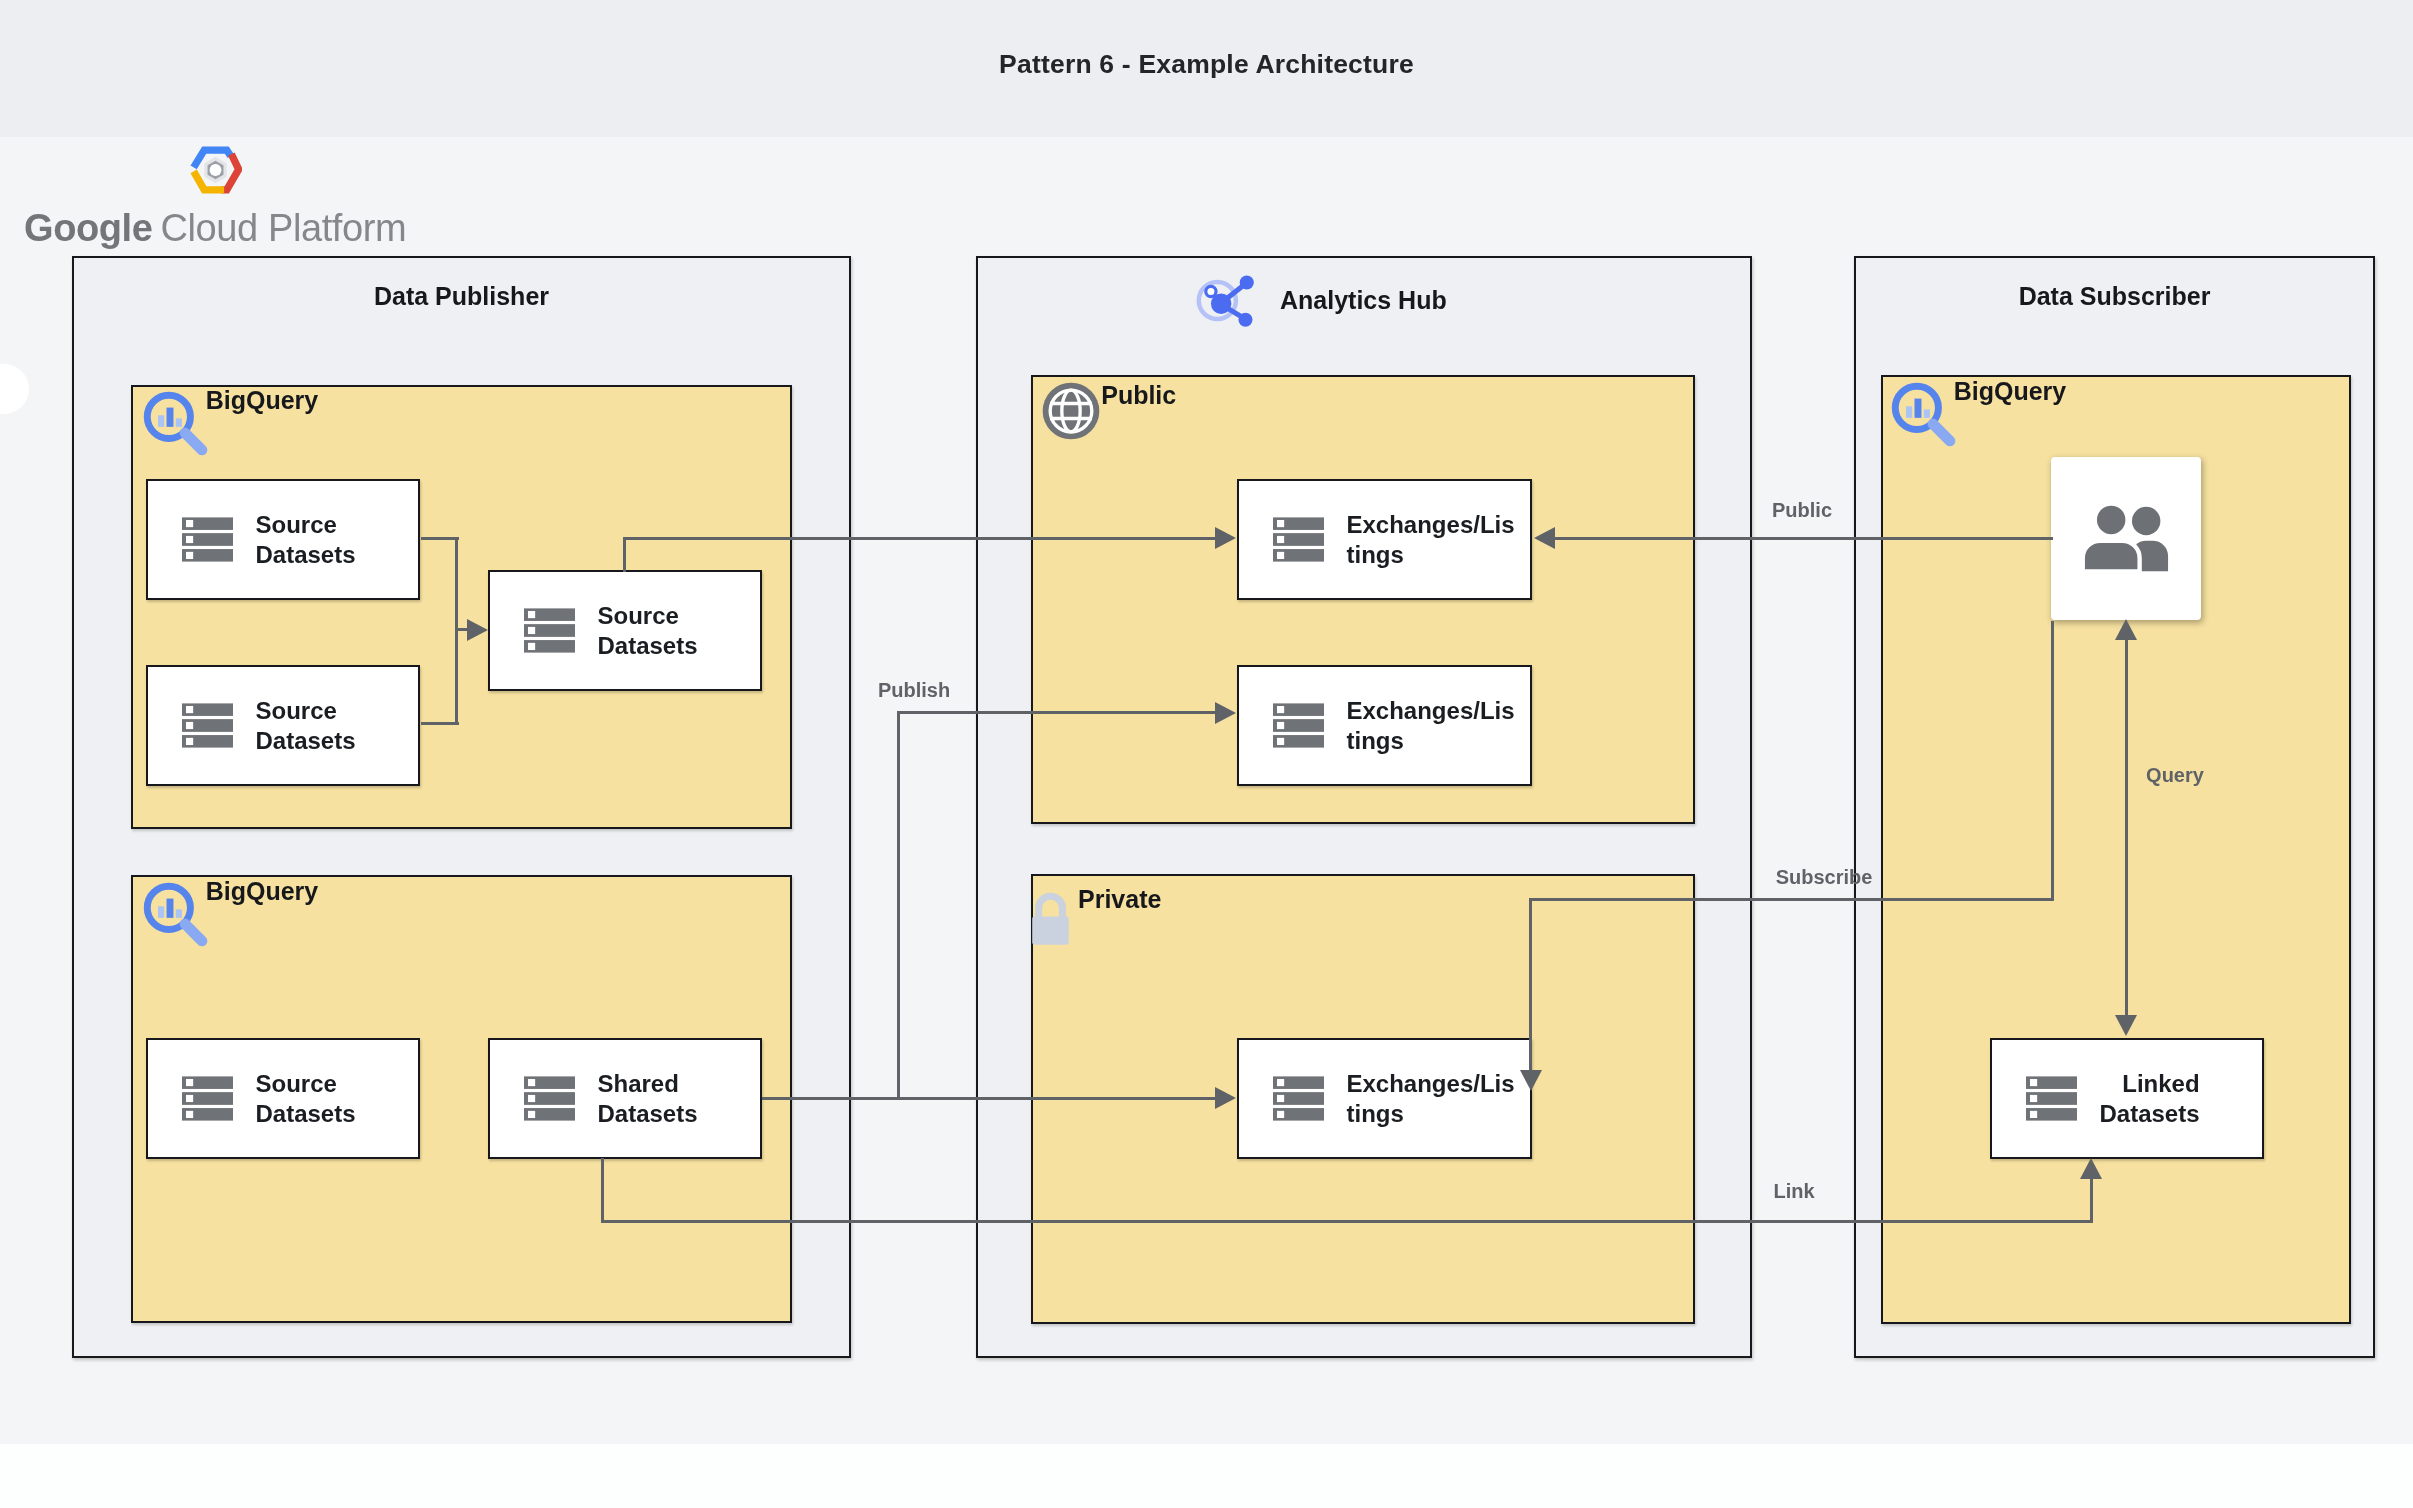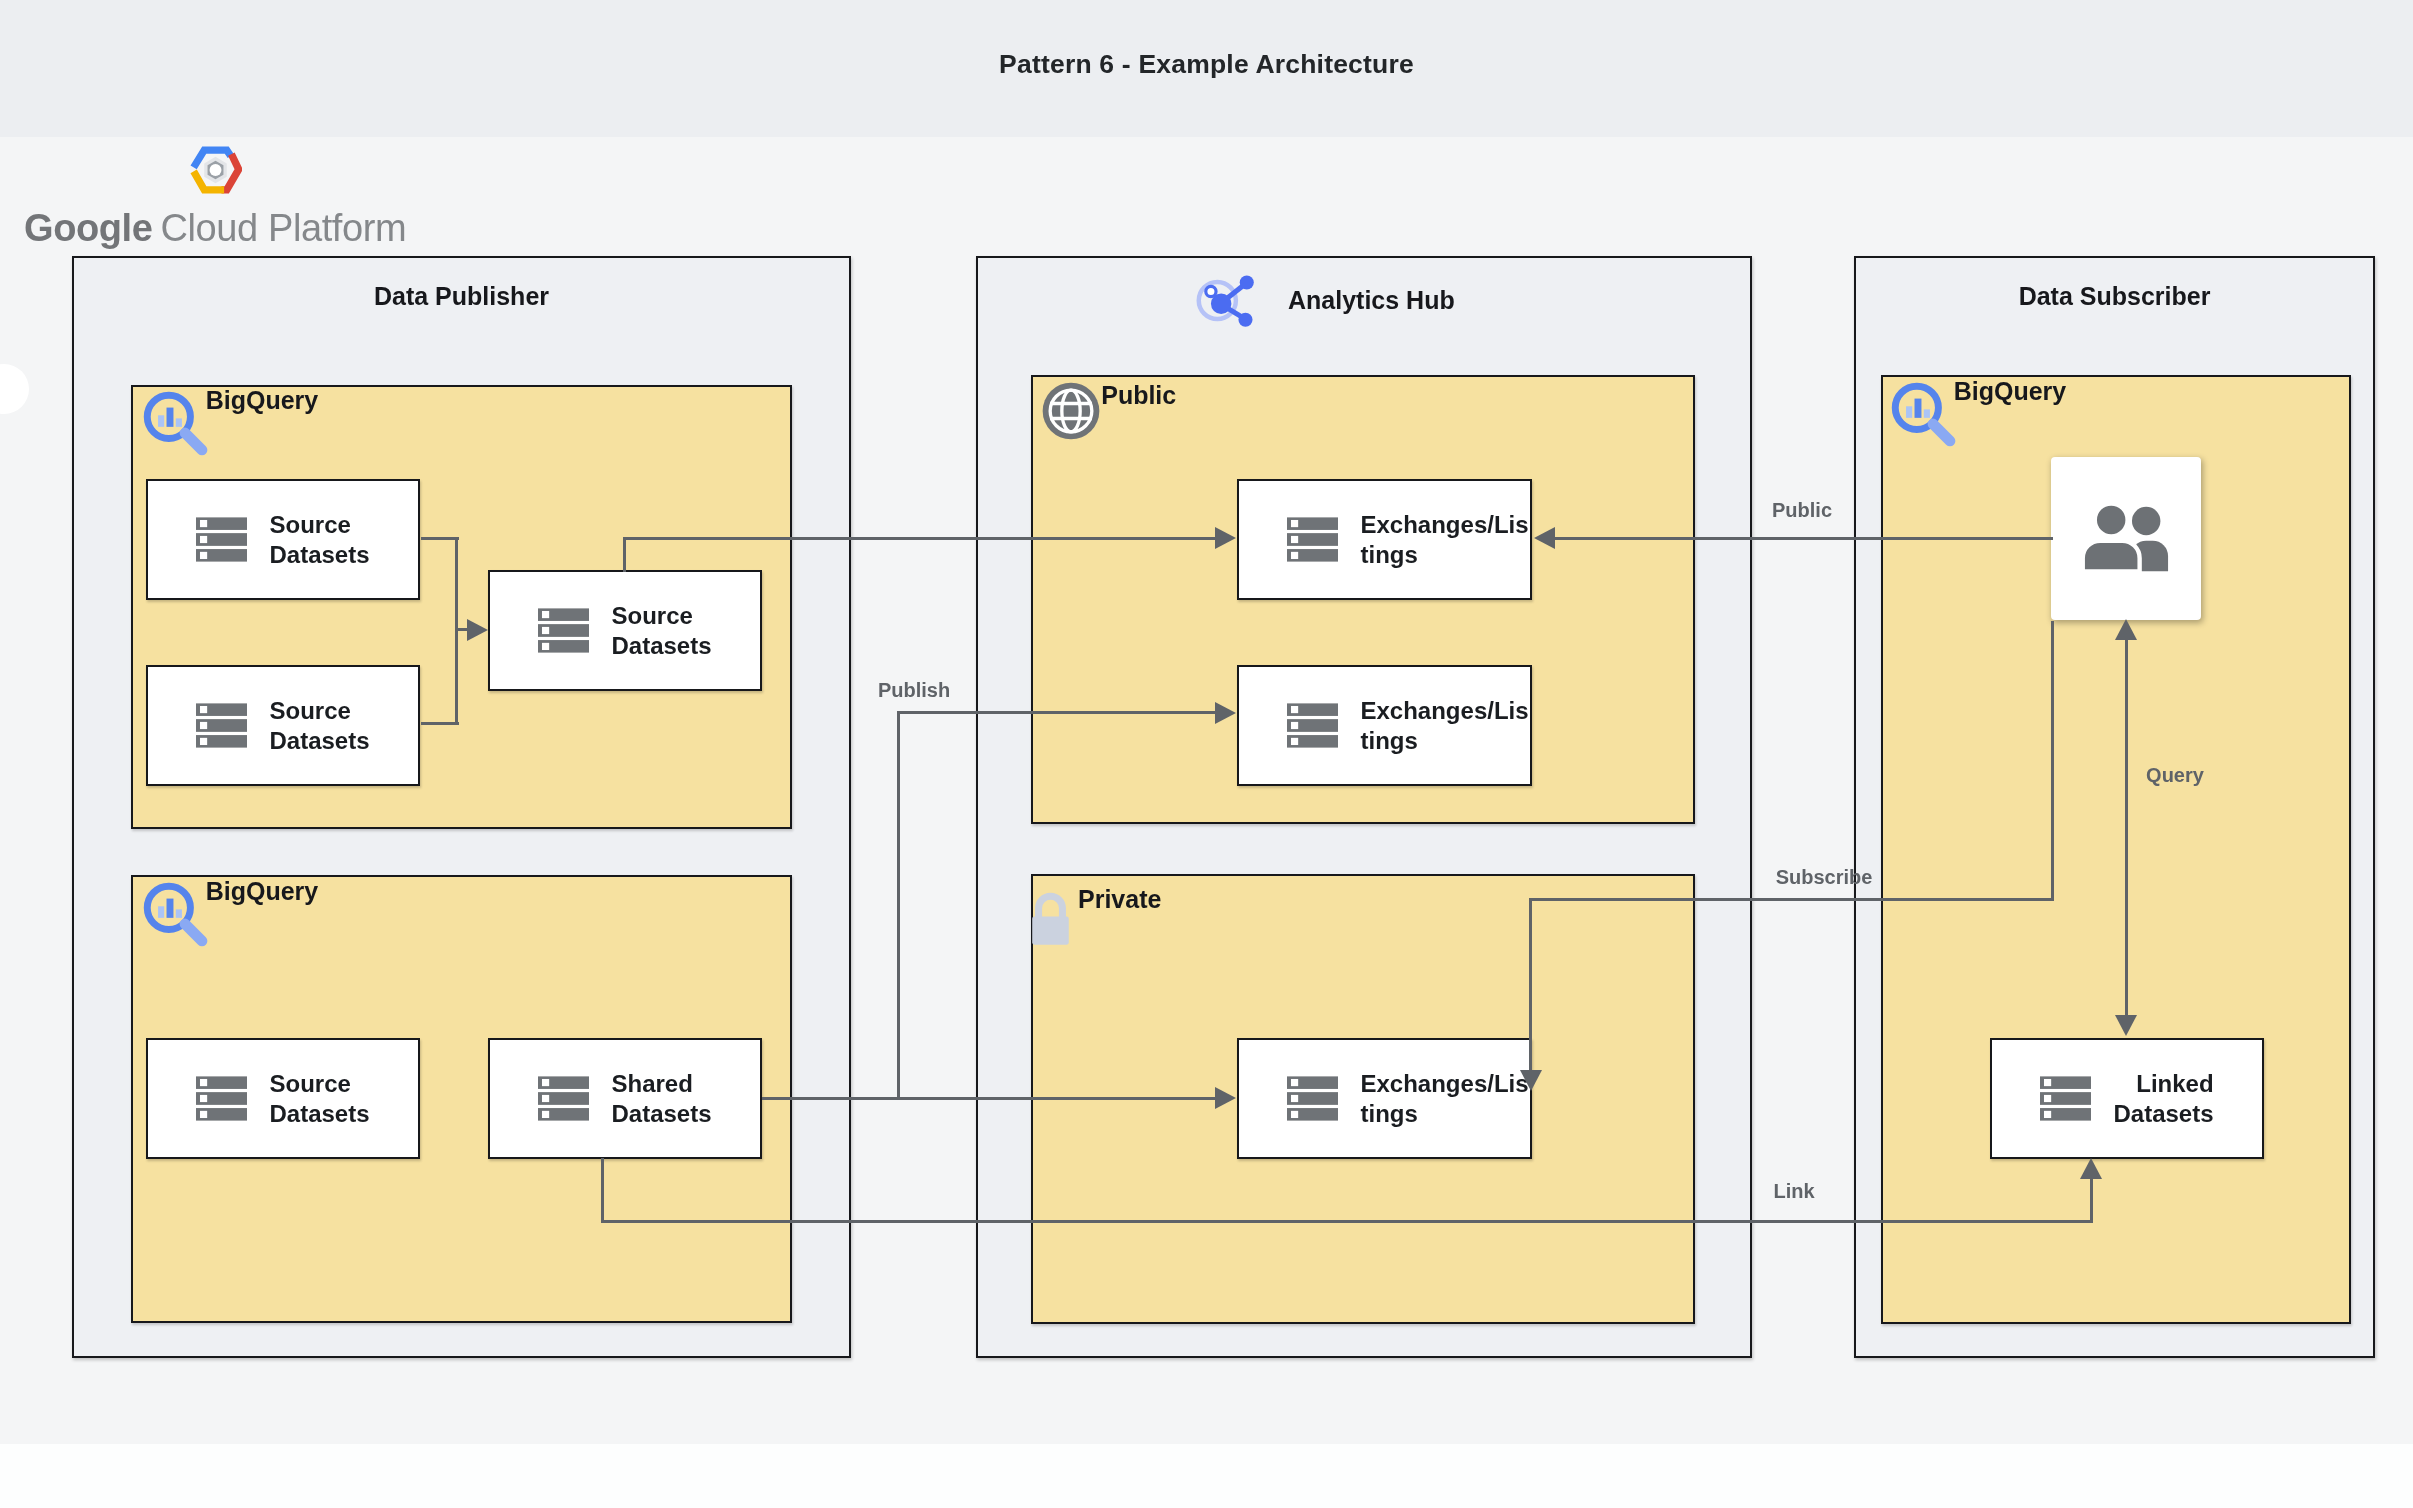--- a/index.html
+++ b/index.html
@@ -17,21 +17,21 @@
   .obox{position:absolute;background:#eef0f3;border:2.4px solid #17181b;box-sizing:border-box;
         box-shadow:0.8px 1.6px 3.2px rgba(0,0,0,.22);}
   .otitle{margin-top:24px;text-align:center;font-size:25px;font-weight:700;color:#17181c;}
 
   .ypanel{position:absolute;background:#f6e1a0;border:2.4px solid #17181b;box-sizing:border-box;
         box-shadow:0.8px 1.6px 2.4px rgba(0,0,0,.18);}
   .phead{position:absolute;display:flex;align-items:flex-start;gap:5px;}
   .plabel{font-size:25px;font-weight:700;color:#17181c;}
 
   .wbox{position:absolute;height:121px;background:#fff;border:2.4px solid #17181b;box-sizing:border-box;
-        display:flex;align-items:center;padding-left:48px;gap:22.5px;
+        display:flex;align-items:center;padding-left:34px;gap:22.5px;
         box-shadow:0.8px 1.6px 2.4px rgba(0,0,0,.2);}
   .wlabel{font-size:24px;font-weight:700;color:#1a1d21;line-height:30px;white-space:pre-line;}
 
   .card{position:absolute;left:2051px;top:457px;width:150px;height:163px;background:#fff;border-radius:4px;
         box-shadow:1.6px 2.4px 6.4px rgba(0,0,0,.3);display:flex;align-items:center;justify-content:center;}
 
   .hl,.vl{position:absolute;background:#5f6368;}
   .ar{position:absolute;width:0;height:0;}
   .ar.right{border-top:11.3px solid transparent;border-bottom:11.3px solid transparent;border-left:21px solid #5f6368;}
   .ar.left {border-top:11.3px solid transparent;border-bottom:11.3px solid transparent;border-right:21px solid #5f6368;}
@@ -88,21 +88,21 @@
   <div class="artifact"></div>
 
   <div class="obox" style="left:72px;top:256px;width:779px;height:1102px;">
     <div class="otitle">Data Publisher</div>
   </div>
   <div class="obox" style="left:976px;top:256px;width:776px;height:1102px;"></div>
   <div class="obox" style="left:1854px;top:256px;width:521px;height:1102px;">
     <div class="otitle">Data Subscriber</div>
   </div>
 
-  <div style="position:absolute;left:1193px;top:270px;display:flex;align-items:center;gap:31px;">
+  <div style="position:absolute;left:1193px;top:270px;display:flex;align-items:center;gap:23px;">
     <span>
       <svg width="64" height="61" viewBox="0 0 100 92">
         <circle cx="38" cy="46" r="29" fill="none" stroke="#b5c2f7" stroke-width="7"></circle>
         <line x1="44" y1="50" x2="82" y2="20" stroke="#4b6cf1" stroke-width="8"></line>
         <line x1="44" y1="52" x2="80" y2="74" stroke="#4b6cf1" stroke-width="8"></line>
         <circle cx="44" cy="51" r="16" fill="#4b6cf1"></circle>
         <circle cx="84" cy="18" r="11" fill="#4b6cf1"></circle>
         <circle cx="82" cy="76" r="11" fill="#4b6cf1"></circle>
         <circle cx="28" cy="32" r="8" fill="#fff" stroke="#4b6cf1" stroke-width="5"></circle>
       </svg>

